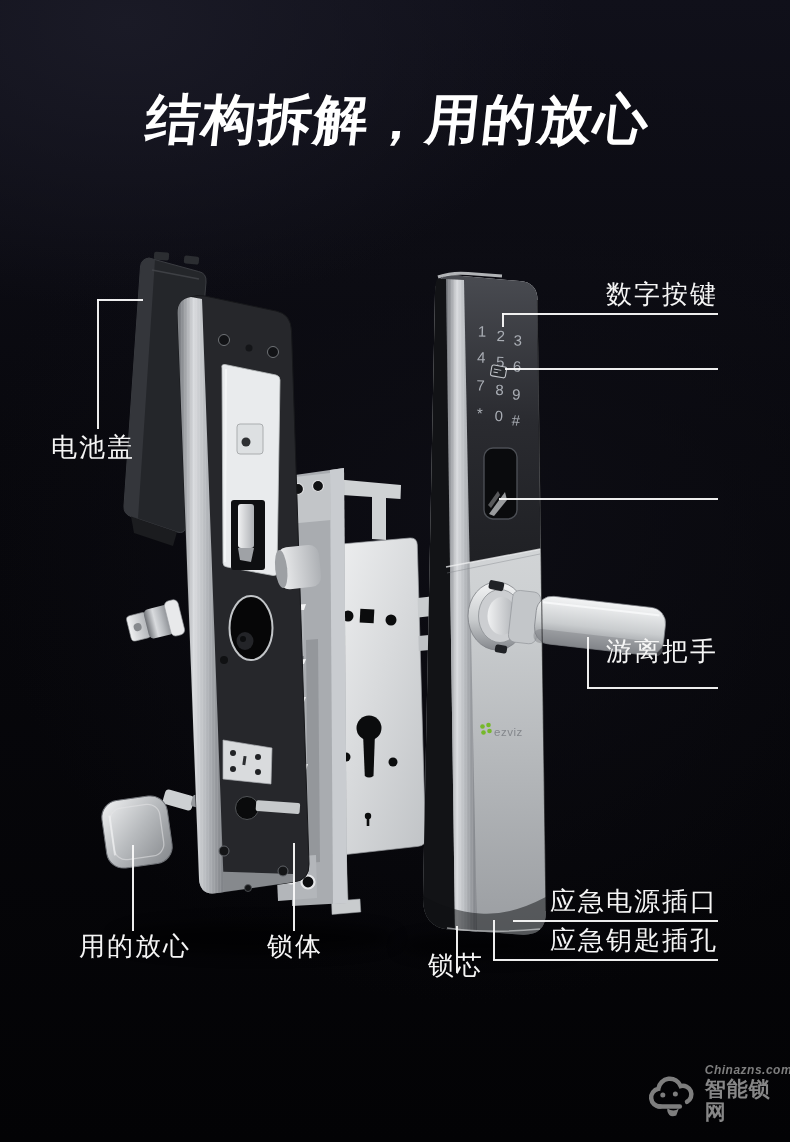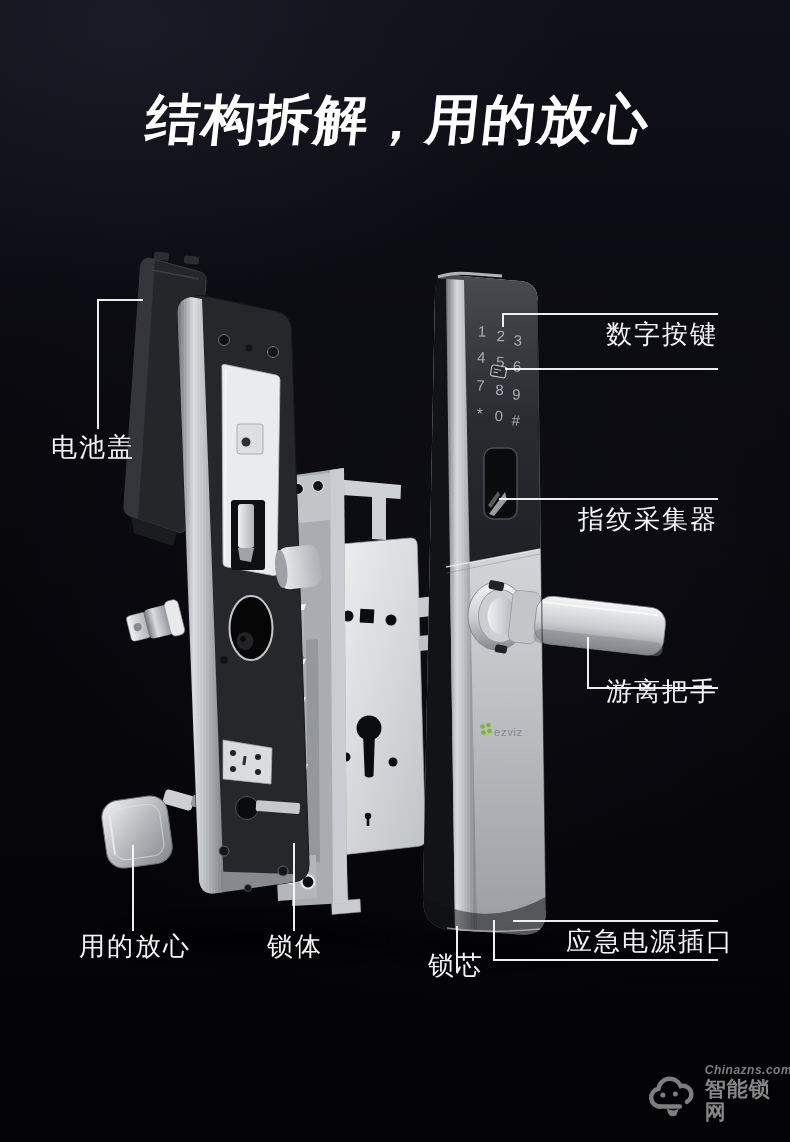--- a/index.html
+++ b/index.html
@@ -15,21 +15,21 @@
     position:absolute;left:146px;top:84px;
     font-size:54px;font-weight:900;color:#ffffff;
     letter-spacing:2px;white-space:nowrap;
     transform:skewX(-6deg);
   }
   .art{position:absolute;left:0;top:0;width:790px;height:1142px;}
   .callout{
     position:absolute;color:#f5f5f5;font-size:26px;font-weight:500;
     letter-spacing:2px;white-space:nowrap;line-height:1.05;
   }
-  .callout.right{text-align:right;margin-top:40px;}
+  .callout.right{text-align:right;}
   .hline,.vline{position:absolute;background:rgba(250,250,250,.95);}
   .hline{height:2px;}
   .vline{width:2px;}
   .watermark{
     position:absolute;left:644px;top:1064px;display:flex;align-items:center;gap:7px;
     opacity:.88;
   }
   .wm-text{display:flex;flex-direction:column;line-height:1.1;}
   .wm-site{font-size:12px;font-style:italic;font-weight:700;color:#8f8f8f;letter-spacing:.5px;}
   .wm-name{font-size:21px;font-weight:700;color:#9a9a9a;letter-spacing:1px;}
@@ -285,23 +285,23 @@
   <div class="vline" style="left:587px;top:637px;height:51px"></div>
   <div class="hline" style="left:587px;top:687px;width:131px"></div>
   <div class="hline" style="left:513px;top:920px;width:205px"></div>
   <div class="vline" style="left:493px;top:920px;height:40px"></div>
   <div class="hline" style="left:493px;top:959px;width:225px"></div>
   <div class="vline" style="left:132px;top:845px;height:86px"></div>
   <div class="vline" style="left:293px;top:843px;height:88px"></div>
   <div class="vline" style="left:456px;top:926px;height:46px"></div>
 
   <div class="callout right" style="right:72px;top:281px">数字按键</div>
-  <div class="callout right" style="right:72px;top:466px">指纹采集器</div>
   <div class="callout right" style="right:72px;top:638px">游离把手</div>
-  <div class="callout right" style="right:56px;top:888px">应急电源插口</div>
+  <div class="callout right" style="right:72px;top:888px">应急电源插口</div>
+  <div class="callout right" style="right:72px;top:927px">应急钥匙插孔</div>
   <div class="callout" style="left:51px;top:434px">电池盖</div>
   <div class="callout" style="left:79px;top:933px">用的放心</div>
   <div class="callout" style="left:267px;top:933px">锁体</div>
   <div class="callout" style="left:428px;top:952px">锁芯</div>
 
   <div class="watermark">
     <svg width="54" height="48" viewBox="0 0 60 52">
       <path d="M18,40 a10,10 0 0 1 -2,-19.8 a13,13 0 0 1 25,-3 a9.5,9.5 0 0 1 7,17.5" fill="none" stroke="#8f8f8f" stroke-width="5" stroke-linecap="round"></path>
       <path d="M16,40 h24" stroke="#8f8f8f" stroke-width="5" stroke-linecap="round" fill="none"></path>
       <circle cx="21" cy="27" r="2.8" fill="#8f8f8f"></circle>

